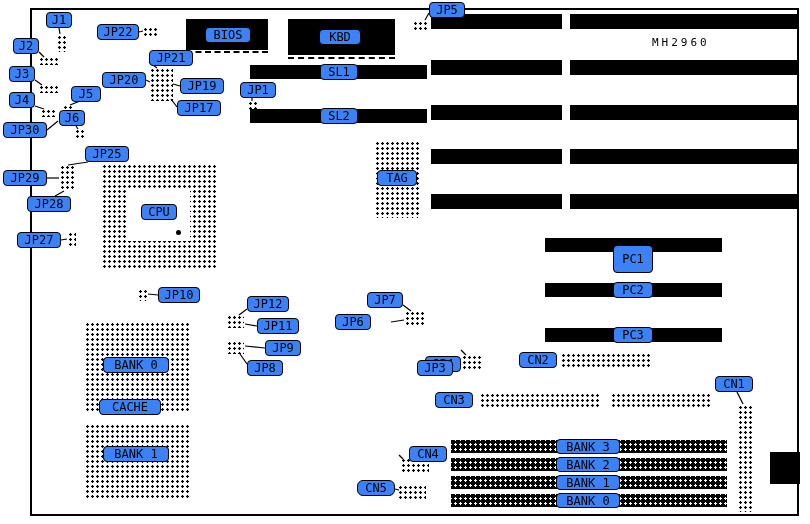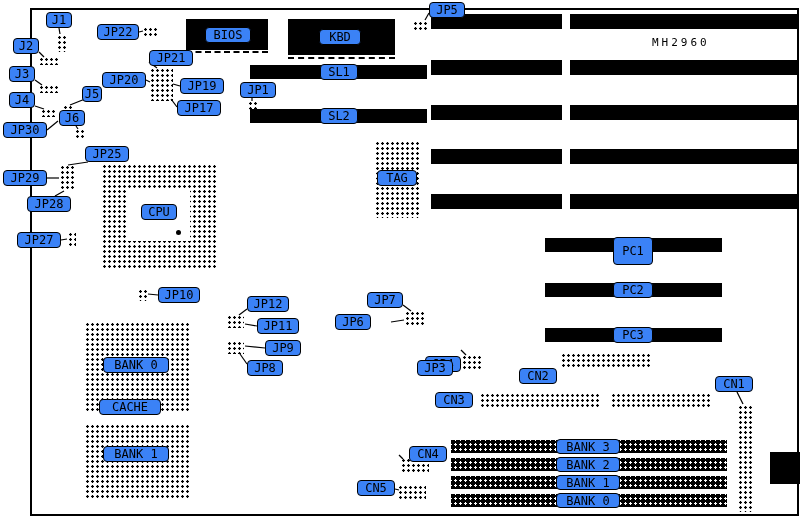--- a/index.html
+++ b/index.html
@@ -114,55 +114,55 @@
       <line x1="737" y1="392" x2="743" y2="404"></line>
       <line x1="399" y1="455" x2="403" y2="459"></line>
       <line x1="395" y1="489" x2="399" y2="490"></line>
     </svg>
     <div class="chip-label" style="left: 205px; top: 27px; width: 46px; height: 16px;">BIOS</div>
     <div class="chip-label" style="left: 319px; top: 29px; width: 42px; height: 16px;">KBD</div>
     <div class="chip-label" style="left: 320px; top: 64px; width: 38px; height: 16px;">SL1</div>
     <div class="chip-label" style="left: 320px; top: 108px; width: 38px; height: 16px;">SL2</div>
     <div class="chip-label" style="left: 377px; top: 170px; width: 40px; height: 16px;">TAG</div>
     <div class="chip-label" style="left: 141px; top: 204px; width: 36px; height: 16px;">CPU</div>
-    <div class="chip-label" style="left: 613px; top: 237px; width: 40px; height: 28px;">PC1</div>
+    <div class="chip-label" style="left: 613px; top: 245px; width: 40px; height: 28px;">PC1</div>
     <div class="chip-label" style="left: 613px; top: 282px; width: 40px; height: 16px;">PC2</div>
     <div class="chip-label" style="left: 613px; top: 327px; width: 40px; height: 16px;">PC3</div>
     <div class="chip-label" style="left: 103px; top: 357px; width: 66px; height: 16px;">BANK 0</div>
     <div class="chip-label" style="left: 99px; top: 399px; width: 62px; height: 16px;">CACHE</div>
     <div class="chip-label" style="left: 103px; top: 446px; width: 66px; height: 16px;">BANK 1</div>
     <div class="chip-label" style="left: 556px; top: 439px; width: 64px; height: 15px;">BANK 3</div>
     <div class="chip-label" style="left: 556px; top: 457px; width: 64px; height: 15px;">BANK 2</div>
     <div class="chip-label" style="left: 556px; top: 475px; width: 64px; height: 15px;">BANK 1</div>
     <div class="chip-label" style="left: 556px; top: 493px; width: 64px; height: 15px;">BANK 0</div>
     <div class="callout" style="left: 46px; top: 12px; width: 26px; height: 16px;">J1</div>
     <div class="callout" style="left: 97px; top: 24px; width: 42px; height: 16px;">JP22</div>
     <div class="callout" style="left: 429px; top: 2px; width: 36px; height: 16px;">JP5</div>
     <div class="callout" style="left: 13px; top: 38px; width: 26px; height: 16px;">J2</div>
     <div class="callout" style="left: 105px; top: 50px; width: 44px; height: 16px; margin-left: 44px;">JP21</div>
     <div class="callout" style="left: 9px; top: 66px; width: 26px; height: 16px;">J3</div>
     <div class="callout" style="left: 102px; top: 72px; width: 44px; height: 16px;">JP20</div>
     <div class="callout" style="left: 180px; top: 78px; width: 44px; height: 16px;">JP19</div>
     <div class="callout" style="left: 240px; top: 82px; width: 36px; height: 16px;">JP1</div>
     <div class="callout" style="left: 9px; top: 92px; width: 26px; height: 16px;">J4</div>
-    <div class="callout" style="left: 82px; top: 86px; width: 20px; height: 16px;">J5</div>
+    <div class="callout" style="left: 71px; top: 86px; width: 30px; height: 16px;">J5</div>
     <div class="callout" style="left: 177px; top: 100px; width: 44px; height: 16px;">JP17</div>
     <div class="callout" style="left: 59px; top: 110px; width: 26px; height: 16px;">J6</div>
     <div class="callout" style="left: 3px; top: 122px; width: 44px; height: 16px;">JP30</div>
     <div class="callout" style="left: 85px; top: 146px; width: 44px; height: 16px;">JP25</div>
     <div class="callout" style="left: 3px; top: 170px; width: 44px; height: 16px;">JP29</div>
     <div class="callout" style="left: 27px; top: 196px; width: 44px; height: 16px;">JP28</div>
     <div class="callout" style="left: 17px; top: 232px; width: 44px; height: 16px;">JP27</div>
     <div class="callout" style="left: 158px; top: 287px; width: 42px; height: 16px;">JP10</div>
     <div class="callout" style="left: 247px; top: 296px; width: 42px; height: 16px;">JP12</div>
     <div class="callout" style="left: 257px; top: 318px; width: 42px; height: 16px;">JP11</div>
     <div class="callout" style="left: 265px; top: 340px; width: 36px; height: 16px;">JP9</div>
     <div class="callout" style="left: 247px; top: 360px; width: 36px; height: 16px;">JP8</div>
     <div class="callout" style="left: 367px; top: 292px; width: 36px; height: 16px;">JP7</div>
     <div class="callout" style="left: 335px; top: 314px; width: 36px; height: 16px;">JP6</div>
     <div class="callout" style="left: 425px; top: 356px; width: 36px; height: 16px;">JP4</div>
     <div class="callout" style="left: 417px; top: 360px; width: 36px; height: 16px;">JP3</div>
-    <div class="callout" style="left: 519px; top: 368px; width: 38px; height: 16px;">CN2</div>
+    <div class="callout" style="left: 519px; top: 352px; width: 38px; height: 16px;">CN2</div>
     <div class="callout" style="left: 435px; top: 392px; width: 38px; height: 16px;">CN3</div>
     <div class="callout" style="left: 715px; top: 376px; width: 38px; height: 16px;">CN1</div>
     <div class="callout" style="left: 361px; top: 446px; width: 38px; height: 16px; margin-left: 48px;">CN4</div>
-    <div class="callout" style="left: 357px; top: 480px; width: 38px; height: 16px;">CN5</div>
+    <div class="callout" style="left: 357px; top: 480px; width: 38px; height: 16px; border-radius: 6px;">CN5</div>
   </div>
 
 </body></html>

